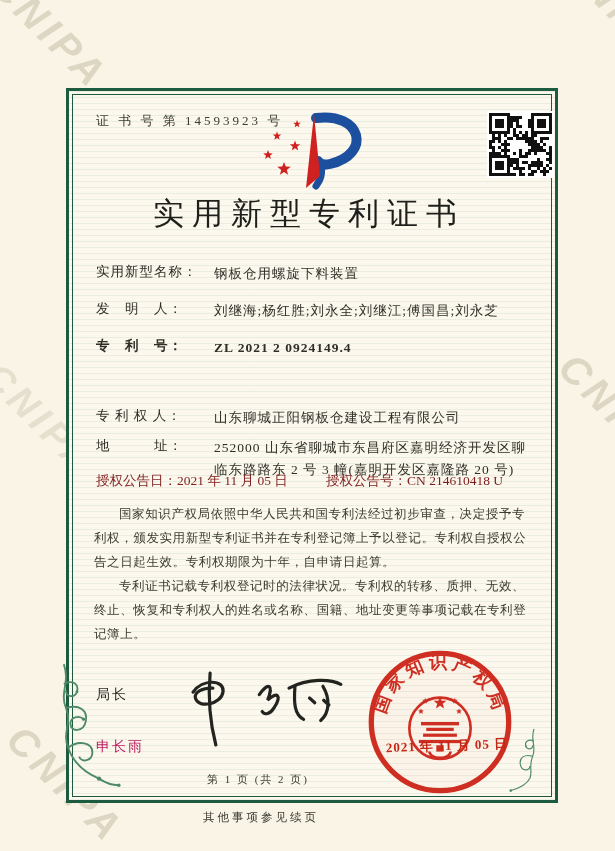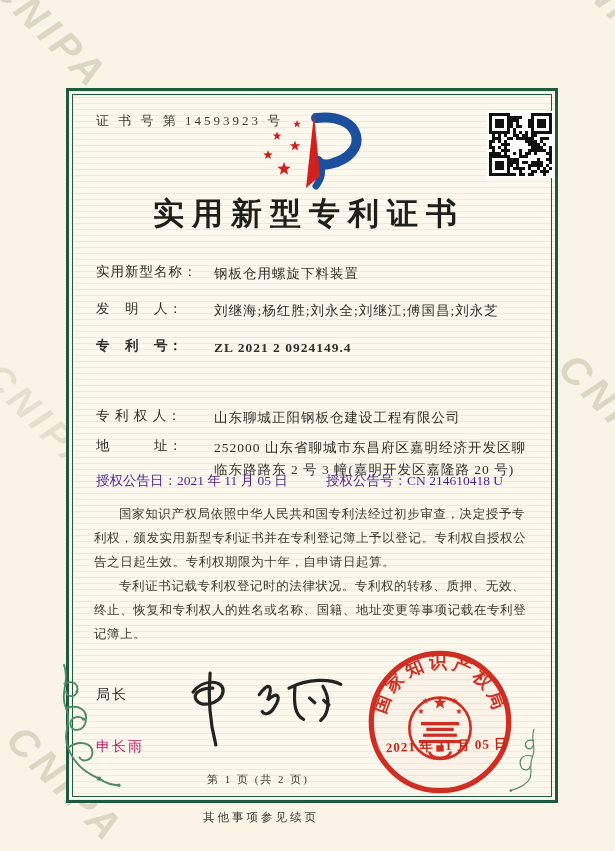--- a/index.html
+++ b/index.html
@@ -22,26 +22,26 @@
   .wm{
     position:absolute; font-family:"Liberation Sans","DejaVu Sans",sans-serif;
     font-weight:bold; font-style:italic; letter-spacing:5px;
     color:rgba(173,166,137,0.38); transform:rotate(45deg); pointer-events:none;
   }
   .cert-no{position:absolute; left:96px; top:112px; font-size:13px; letter-spacing:3px; color:#3c3c34;}
   .logo{position:absolute; left:250px; top:110px; width:128px; height:84px;}
   .qr{position:absolute; left:487px; top:111px; width:63px; height:63px; background:#fff; padding:2px;}
   .title{
     position:absolute; left:66px; top:193px; width:486px; text-align:center;
-    font-size:31px; font-weight:700; letter-spacing:8px; color:#1e1e1a;
+    font-size:31px; font-weight:400; letter-spacing:8px; color:#1e1e1a;
   }
   .field-row{position:absolute; left:96px; width:430px; font-size:13.5px; display:flex; color:#2f2f28;}
   .flabel{flex:0 0 118px; letter-spacing:1px;}
   .fvalue{flex:1; letter-spacing:1px; line-height:1.6;}
-  .grant-row{position:absolute; left:96px; top:472px; width:440px; font-size:13.5px; color:#4c1d95;}
+  .grant-row{position:absolute; left:96px; top:472px; width:440px; font-size:13.5px; color:#7f1d1d;}
   .grant-right{position:absolute; left:230px; top:0;}
   .notice{
     position:absolute; left:94px; top:502px; width:438px;
     font-size:12.5px; line-height:1.92; letter-spacing:0.6px; color:#3c3b32;
   }
   .notice p{margin:0; text-indent:2em;}
   .sig-role{position:absolute; left:96px; top:686px; font-size:14px; letter-spacing:2px; font-family:"Liberation Sans","DejaVu Sans",sans-serif; color:#2c2c26;}
   .sig-name{position:absolute; left:96px; top:738px; font-size:14px; letter-spacing:2px; font-family:"Liberation Sans","DejaVu Sans",sans-serif; color:#be185d;}
   .sig-hand{position:absolute; left:172px; top:658px; width:200px; height:100px; transform:rotate(-3deg);}
   .seal{position:absolute; left:366px; top:648px; width:148px; height:148px; opacity:0.94;}

